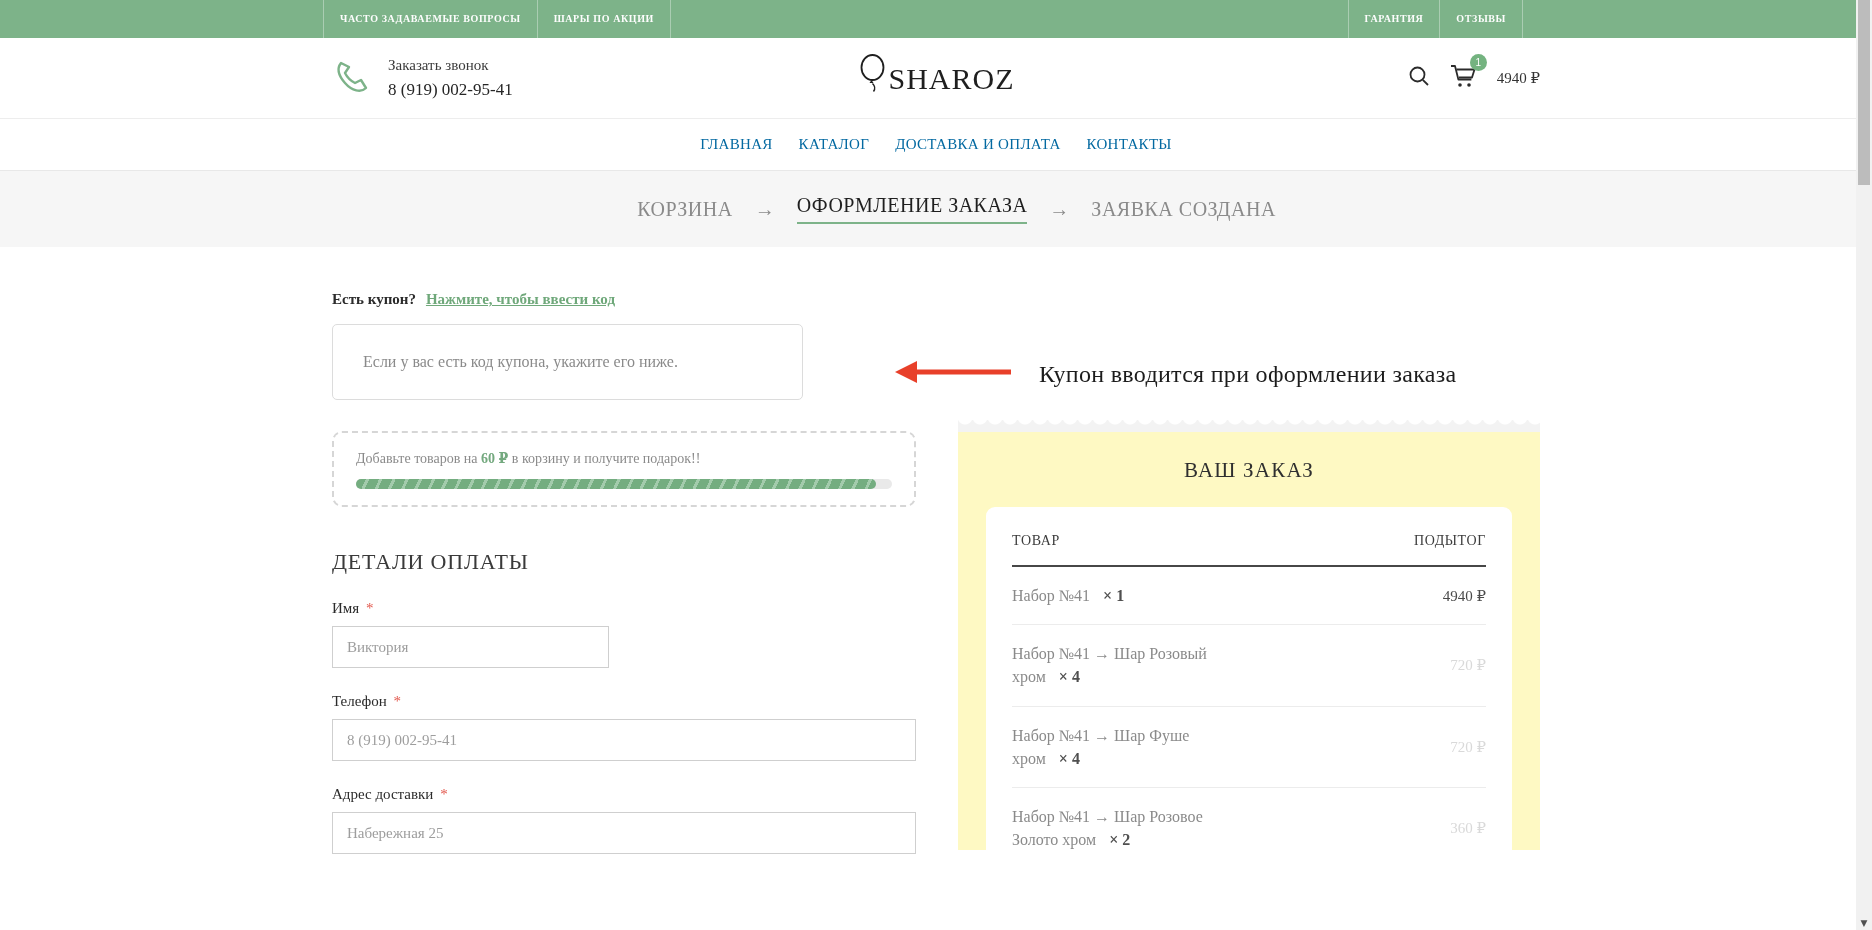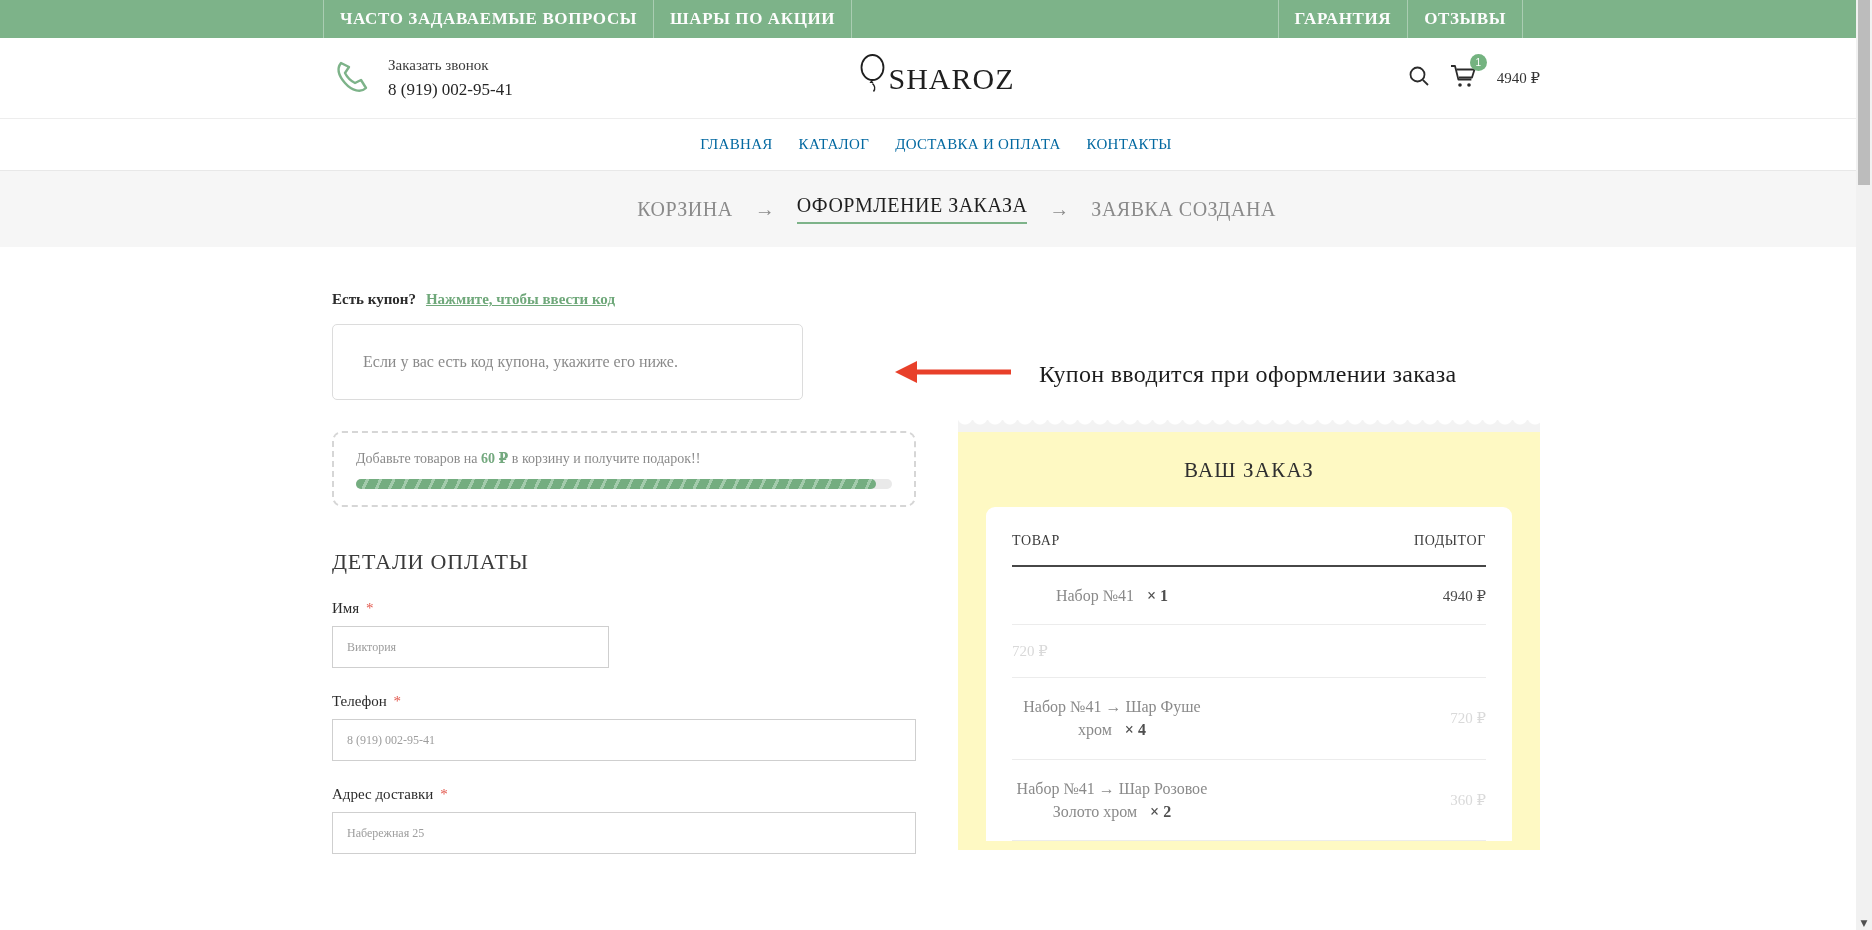--- a/index.html
+++ b/index.html
@@ -4,21 +4,21 @@
 <style>
   * { margin:0; padding:0; box-sizing:border-box; }
   html,body { width:1872px; height:930px; overflow:hidden; background:#fff;
     font-family:"Liberation Serif","DejaVu Serif",serif; }
 
   
   .topbar { height:38px; background:#7db389; display:flex; justify-content:space-between; }
   .topbar-group { display:flex; }
   .topbar-group.left { margin-left:323px; }
   .topbar-group.right { margin-right:349px; }
-  .topbar-item { line-height:38px; padding:0 16px; color:#fdfdfd; font-size:17px;
+  .topbar-item { line-height:38px; padding:0 16px; color:#fdfdfd; font-size:10px;
     font-weight:bold; letter-spacing:.6px; border-left:1px solid rgba(255,255,255,.35); cursor:pointer; }
   .topbar-item:last-child { border-right:1px solid rgba(255,255,255,.35); }
 
   
   .header { height:80px; position:relative; }
   .header-inner { width:1208px; height:100%; margin:0 auto; display:flex; align-items:center; position:relative; }
   .phone-block { display:flex; align-items:center; gap:16px; }
   .phone-texts { font-size:15px; color:#3b3b3b; line-height:1.5; }
   .phone-number { font-size:17px; color:#262626; }
   .logo { position:absolute; left:50%; top:50%; transform:translate(-50%,-50%);
@@ -71,29 +71,29 @@
   .gift-amount { color:#74a97f; font-weight:bold; }
   .gift-track { margin-top:12px; height:10px; background:#e9e9e9; border-radius:6px; position:relative; }
   .gift-fill { height:10px; border-radius:6px;
     background:repeating-linear-gradient(115deg,#74ad80 0 9px,#a3cbac 9px 12px); }
 
   .billing-title { margin-top:42px; font-size:22px; color:#3a3a3a; letter-spacing:.8px; }
   .field { margin-top:25px; }
   .field-label { font-size:15px; color:#2b2b2b; }
   .req { color:#e2574c; margin-left:3px; }
   .field input { margin-top:9px; height:42px; border:1px solid #cfcfcf; padding:0 14px; display:block;
-    font-family:inherit; font-size:12px; color:#9d9d9d; width:100%; background:#fff; }
+    font-family:inherit; font-size:15px; color:#9d9d9d; width:100%; background:#fff; }
   .field.narrow input { width:277px; }
 
   
   .order-panel { width:582px; height:430px; background:#fef9c3; overflow:hidden; }
   .scallop { height:12px; background-image:radial-gradient(circle at 7px -3px,#ffffff 7px,#f3f3f3 8px);
     background-size:15px 12px; background-repeat:repeat-x; }
   .order-title { margin-top:26px; text-align:center; font-size:21px; letter-spacing:1.2px; color:#2f2f2f; }
-  .order-card { margin:24px 28px 0; background:#fff; border-radius:9px 9px 0 0; padding:26px 26px 0;text-align:center; }
+  .order-card { margin:24px 28px 0; background:#fff; border-radius:9px 9px 0 0; padding:26px 26px 0; }
   .order-head { display:flex; justify-content:space-between; font-size:14px; color:#3c3c3c;
     letter-spacing:.6px; padding-bottom:16px; border-bottom:2px solid #474747; }
   .order-row { display:flex; justify-content:space-between; align-items:center;
     padding:17px 0; border-bottom:1px solid #ececec; }
   .item-name { display:inline-block; width:200px; font-size:16px; color:#8a8a8a; line-height:1.45; }
   .item-qty { color:#4f4f4f; font-weight:600; margin-left:5px; }
   .item-price { font-size:15px; color:#4a4a4a; }
   .item-price.muted { color:#d9d9d9; }
 
   
@@ -234,20 +234,21 @@
         <div class="order-head">
           <span>ТОВАР</span>
           <span>ПОДЫТОГ</span>
         </div>
         <div id="order-rows">
             <div class="order-row">
               <span class="item-name">Набор №41 <b class="item-qty">&nbsp;× 1</b></span>
               <span class="item-price">4940 ₽</span>
             </div>
             <div class="order-row">
+              <span class="item-name">Набор №41 → Шар Розовый хром <b class="item-qty">&nbsp;× 4</b></span>
               <span class="item-price muted">720 ₽</span>
             </div>
             <div class="order-row">
               <span class="item-name">Набор №41 → Шар Фуше хром <b class="item-qty">&nbsp;× 4</b></span>
               <span class="item-price muted">720 ₽</span>
             </div>
             <div class="order-row">
               <span class="item-name">Набор №41 → Шар Розовое Золото хром <b class="item-qty">&nbsp;× 2</b></span>
               <span class="item-price muted">360 ₽</span>
             </div>

